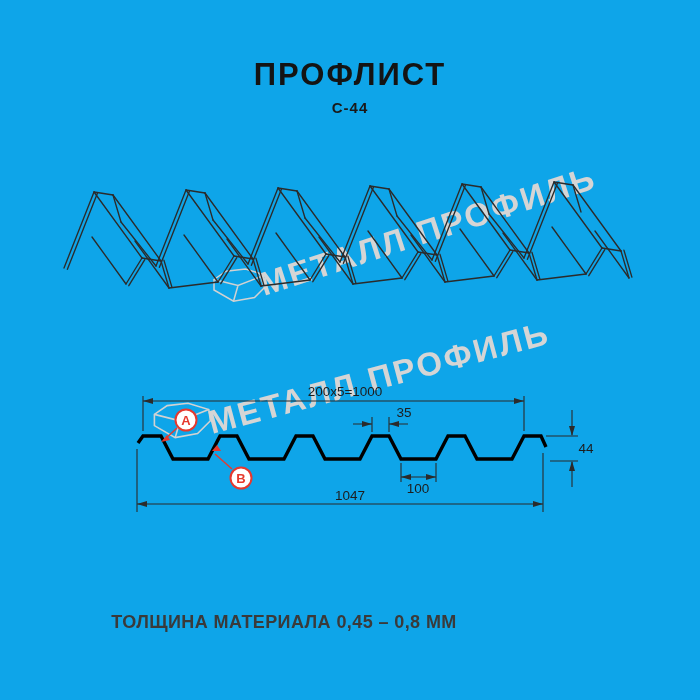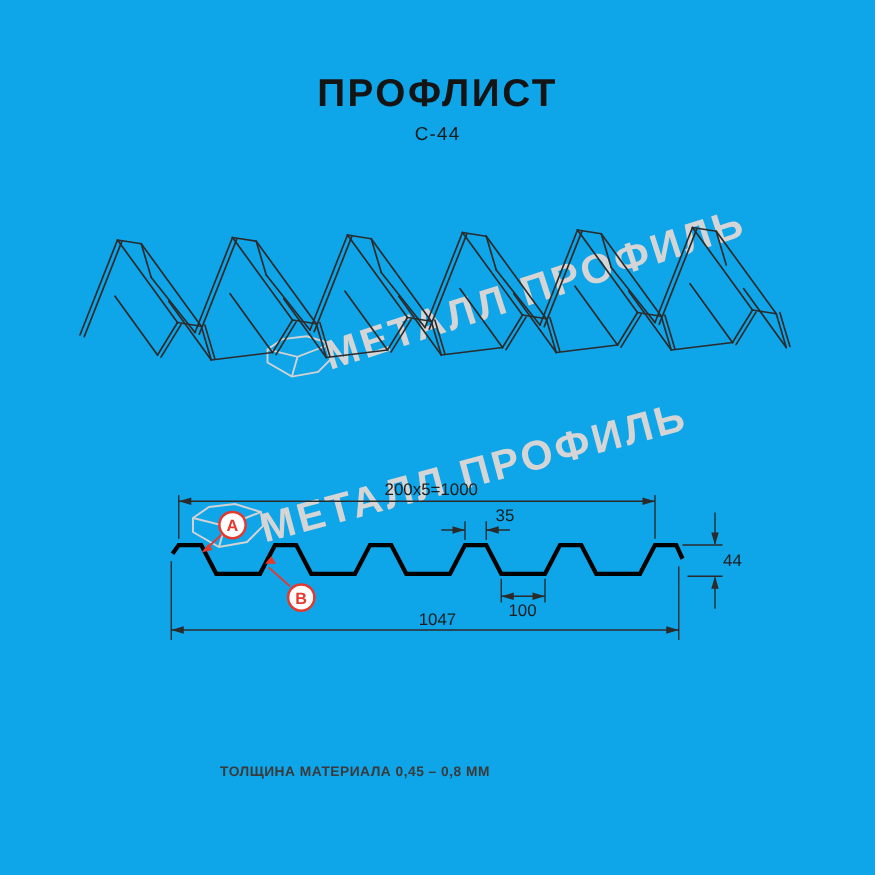--- a/index.html
+++ b/index.html
@@ -1,23 +1,23 @@
 <!DOCTYPE html>
 <html><head>
 <meta charset="utf-8">
 <style>
   html,body{margin:0;padding:0;background:#fff;}
   #page{position:relative;width:700px;height:700px;background:#0ea5e9;overflow:hidden;
         font-family:"Liberation Sans", sans-serif;}
   .title{position:absolute;left:0;top:57px;width:700px;text-align:center;
          font-size:31px;font-weight:800;letter-spacing:2px;color:#141414;}
   .subtitle{position:absolute;left:0;top:99px;width:700px;text-align:center;
-         font-size:15px;font-weight:400;letter-spacing:1px;color:#1a1a1a;}
+         font-size:15px;font-weight:700;letter-spacing:1px;color:#1a1a1a;}
   .footer-note{position:absolute;left:0;top:612px;width:568px;text-align:center;
-         font-size:11px;font-weight:600;letter-spacing:0.4px;color:#3a3a3a;}
+         font-size:18px;font-weight:600;letter-spacing:0.4px;color:#3a3a3a;}
   svg text{font-family:"Liberation Sans", sans-serif;}
   .dimtxt{font-size:13.5px;fill:#1d1d1d;}
   .wmtxt{font-size:33px;font-weight:700;letter-spacing:2.5px;fill:#d5d5d5;}
 </style>
 </head>
 <body>
 
 <div id="page">
 
   <div class="title">ПРОФЛИСТ</div>

